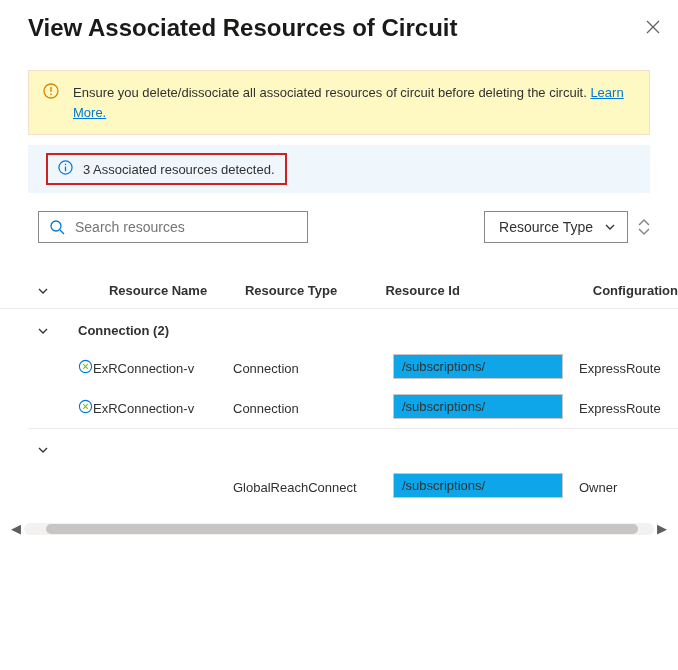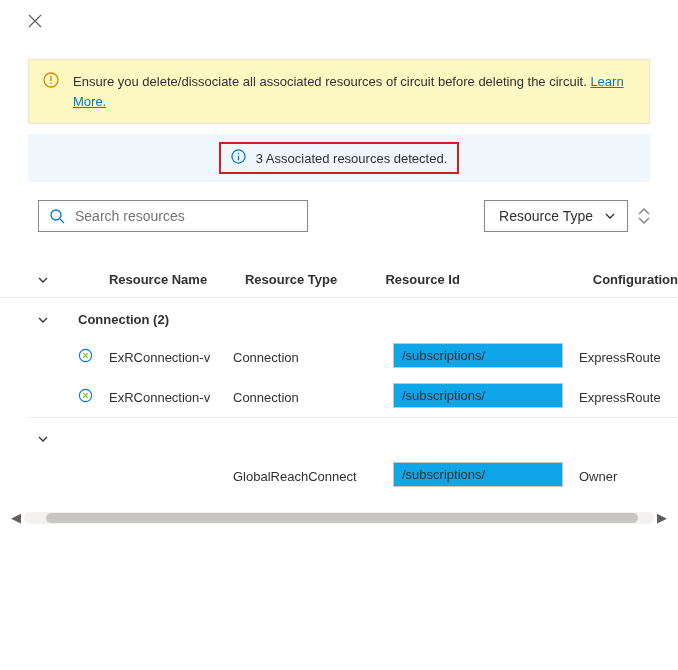--- a/index.html
+++ b/index.html
@@ -5,58 +5,59 @@
     * { box-sizing: border-box; margin: 0; padding: 0; }
     body { font-family: "Segoe UI", Arial, sans-serif; font-size: 13px; color: #323130; width: 678px; height: 670px; overflow: hidden; padding: 10px 0 0 0; }
     .header { display: flex; align-items: center; justify-content: space-between; padding: 4px 18px 16px 28px; }
     .title { font-size: 24px; font-weight: 600; color: #1b1a19; }
     .close { cursor: pointer; color: #605e5c; font-size: 15px; }
     .banner-warn { margin: 12px 28px 10px 28px; background: #fef9c3; border: 1px solid #f3dfce; display: flex; padding: 12px 14px; align-items: flex-start; }
     .banner-warn .icon { color: #d88800; margin-right: 14px; flex-shrink:0; }
     .banner-warn .msg { font-size: 13px; line-height: 1.5; color: #323130; }
     .banner-warn a { color: #0078d4; text-decoration: underline; }
     .banner-info-wrap { margin: 8px 0 0 28px; }
-    .banner-info { background: #eff6fc; display: flex; align-items: center; padding: 8px 18px; width: calc(100% - 28px); justify-content: center; }
+    .banner-info { background: #eff6fc; display: flex; align-items: center; padding: 8px 18px; width: calc(100% - 28px); }
     .banner-info .highlight { border: 2px solid #d02020; display: inline-flex; align-items: center; padding: 5px 10px; }
     .banner-info .icon { color: #0078d4; margin-right: 10px; }
     .banner-info .msg { font-size: 13px; color: #323130; }
     .toolbar { display: flex; justify-content: space-between; align-items: center; padding: 18px 28px 6px 38px; }
     .search-box { display: flex; align-items: center; border: 1px solid #8a8886; width: 270px; height: 32px; padding: 0 10px; }
     .search-box svg { color: #0078d4; margin-right: 10px; }
     .search-box input { border: none; outline: none; font-size: 14px; color: #a16207; flex:1; background: transparent; }
     .sort-area { display: flex; align-items: center; gap: 10px; }
     .sort-btn { display: flex; align-items: center; border: 1px solid #8a8886; height: 32px; padding: 0 10px 0 14px; font-size: 14px; cursor: pointer; background:#fff; }
     .sort-arrows { display:flex; flex-direction:column; color:#8a8886; line-height:0; gap:2px; cursor:pointer; }
     .table-head { display: flex; padding: 34px 0 10px 36px; font-weight: 600; color: #323130; border-bottom: 1px solid #edebe9; }
     .col-chev { width: 42px; display:flex; align-items:center; }
     .col-name { width: 155px; margin-left: 36px; }
     .col-type { width: 160px; }
     .col-id   { width: 186px; }
     .col-conf { flex: 1; margin-left: 44px; }
     .group-row { display: flex; align-items: center; padding: 14px 0 10px 36px; font-weight: 600; }
     .group-row .col-chev { width: 42px; }
     .data-row { display: flex; align-items: center; padding: 6px 0 6px 36px; }
     .data-row .col-chev { width: 42px; }
-    .data-row .name-cell { display:flex; align-items:center; gap:16px; width:155px; overflow:hidden; white-space:nowrap; }
+    .data-row .name-cell { display:flex; align-items:center; gap:0; width:155px; overflow:hidden; white-space:nowrap; }
     .conn-icon { color:#0078d4; }
     .data-row .type-cell { width:160px; overflow:hidden; white-space:nowrap; }
     .data-row .id-cell { width:186px; }
     .data-row .id-box { background:#0ea5e9; border:1px solid #c8c6c4; padding:4px 8px; width:170px; overflow:hidden; white-space:nowrap; display:inline-block; }
     .data-row .conf-cell { flex:1; overflow:hidden; white-space:nowrap; }
     .hr { border-bottom: 1px solid #edebe9; margin-left:28px; }
     .scrollbar { display:flex; align-items:center; margin: 14px 8px 0 8px; }
     .scrollbar .track { flex:1; height:12px; background:#f3f2f1; border-radius:6px; position:relative; }
     .scrollbar .thumb { position:absolute; left:22px; top:1px; height:10px; width: 592px; background:#c8c6c4; border-radius:6px; }
     .scrollbar .arrow { width:16px; text-align:center; color:#605e5c; cursor:pointer; }
     .chev { width:14px; height:14px; }
   </style>
 </head>
 <body>
 
 <div class="header">
+  <div class="title">View Associated Resources of Circuit</div>
   <div class="close">
     <svg width="14" height="14" viewBox="0 0 14 14">
         <path d="M1 1 L13 13 M13 1 L1 13" stroke="currentColor" stroke-width="1.2" fill="none"></path>
       </svg>
   </div>
 </div>
 
 <div class="banner-warn">
   <span class="icon">
     <svg width="16" height="16" viewBox="0 0 16 16">

